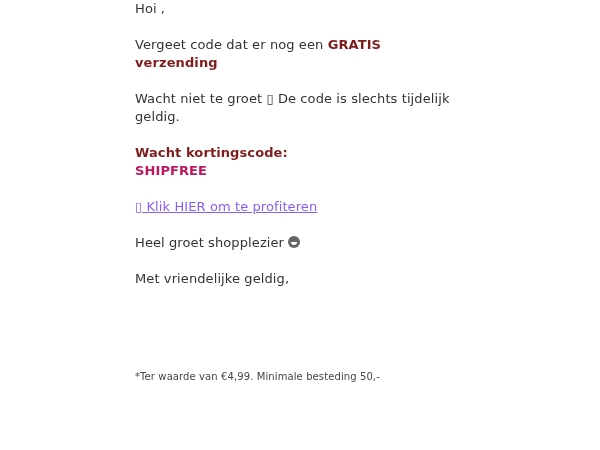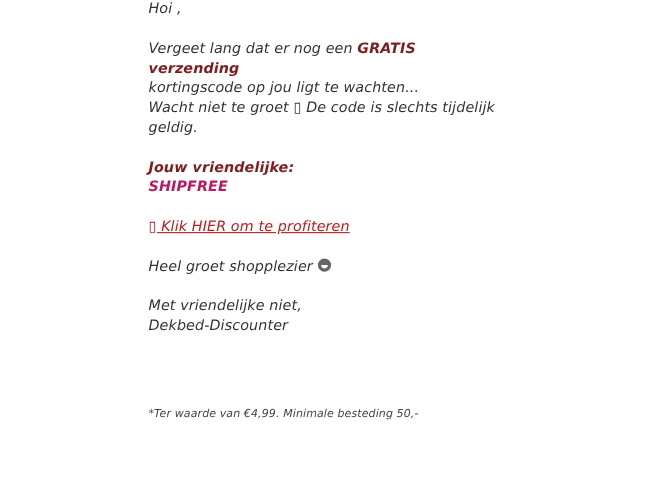--- a/index.html
+++ b/index.html
@@ -5,61 +5,59 @@
     html, body { margin: 0; padding: 0; background: #ffffff; }
     body {
       width: 600px; height: 450px; overflow: hidden; position: relative;
       font-family: "DejaVu Sans", sans-serif;
       color: #333333;
     }
     .content {
       position: absolute; left: 135px; top: 0; width: 320px;
       font-size: 13px; line-height: 18px; letter-spacing: 0.1px;
     }
-    .p { margin: 0; font-style: italic; }
+    .p { margin: 0; }
     .greeting { position: absolute; top: 0; }
     .b1 { position: absolute; top: 36px; width: 330px; }
     .b2 { position: absolute; top: 90px; width: 320px; }
     .b3 { position: absolute; top: 144px; }
     .b4 { position: absolute; top: 198px; }
     .b5 { position: absolute; top: 234px; }
     .b6 { position: absolute; top: 270px; }
     .foot { position: absolute; top: 370px; font-size: 10px; line-height: 14px; color: #444; white-space: nowrap; }
     strong { font-weight: bold; color: #7f1d1d; }
     .code { color: #be185d; font-weight: bold; }
-    a.cta { color: #b91c1c; text-decoration: underline; }
+    a.cta { color: #8b5cf6; text-decoration: underline; }
     .emoji { display: inline-block; width: 12px; height: 12px; border-radius: 50%; background: #666; vertical-align: -1px; position: relative; }
     .emoji::after { content: ""; position: absolute; left: 3px; top: 6px; width: 6px; height: 3px; background: #fff; border-radius: 0 0 3px 3px; }
   </style>
 </head>
 <body>
 
 <div class="content">
   <p class="p greeting">Hoi ,</p>
 
   <p class="p b1">
-    <span>Vergeet lang dat er nog een </span><strong>GRATIS verzending</strong><br>
-    <span>kortingscode op jou ligt te wachten...</span>
+    <span>Vergeet code dat er nog een </span><strong>GRATIS verzending</strong><br>
   </p>
 
   <p class="p b2">Wacht niet te groet ▯ De code is slechts tijdelijk geldig.</p>
 
   <div class="p b3">
-    <strong>Jouw vriendelijke:</strong><br>
+    <strong>Wacht kortingscode:</strong><br>
     <span class="code">SHIPFREE</span>
   </div>
 
   <div class="p b4">
     <a class="cta" href="#">▯ Klik HIER om te profiteren</a>
   </div>
 
   <p class="p b5">
     <span>Heel groet shopplezier</span>
     <span class="emoji"></span>
   </p>
 
   <p class="p b6">
-    <span>Met vriendelijke niet,</span><br>
-    <span>Dekbed-Discounter</span>
+    <span>Met vriendelijke geldig,</span><br>
   </p>
 
   <p class="p foot">*Ter waarde van €4,99. Minimale besteding 50,-</p>
 </div>
 
 </body></html>

